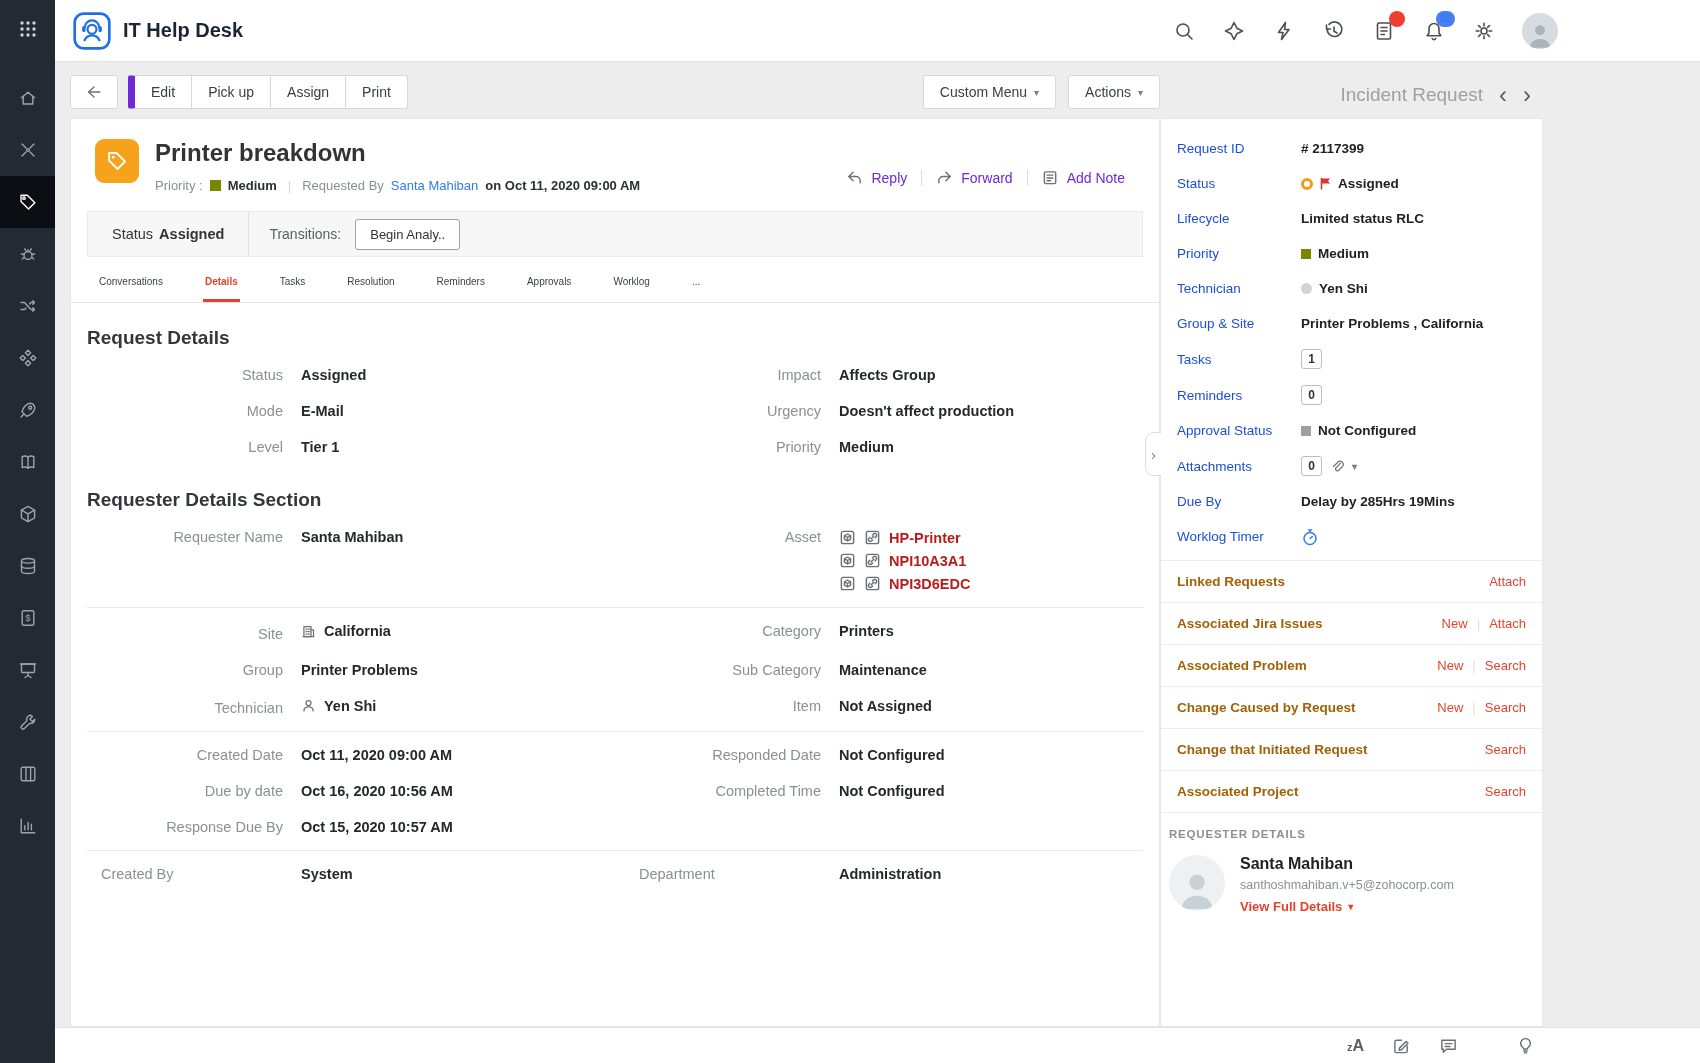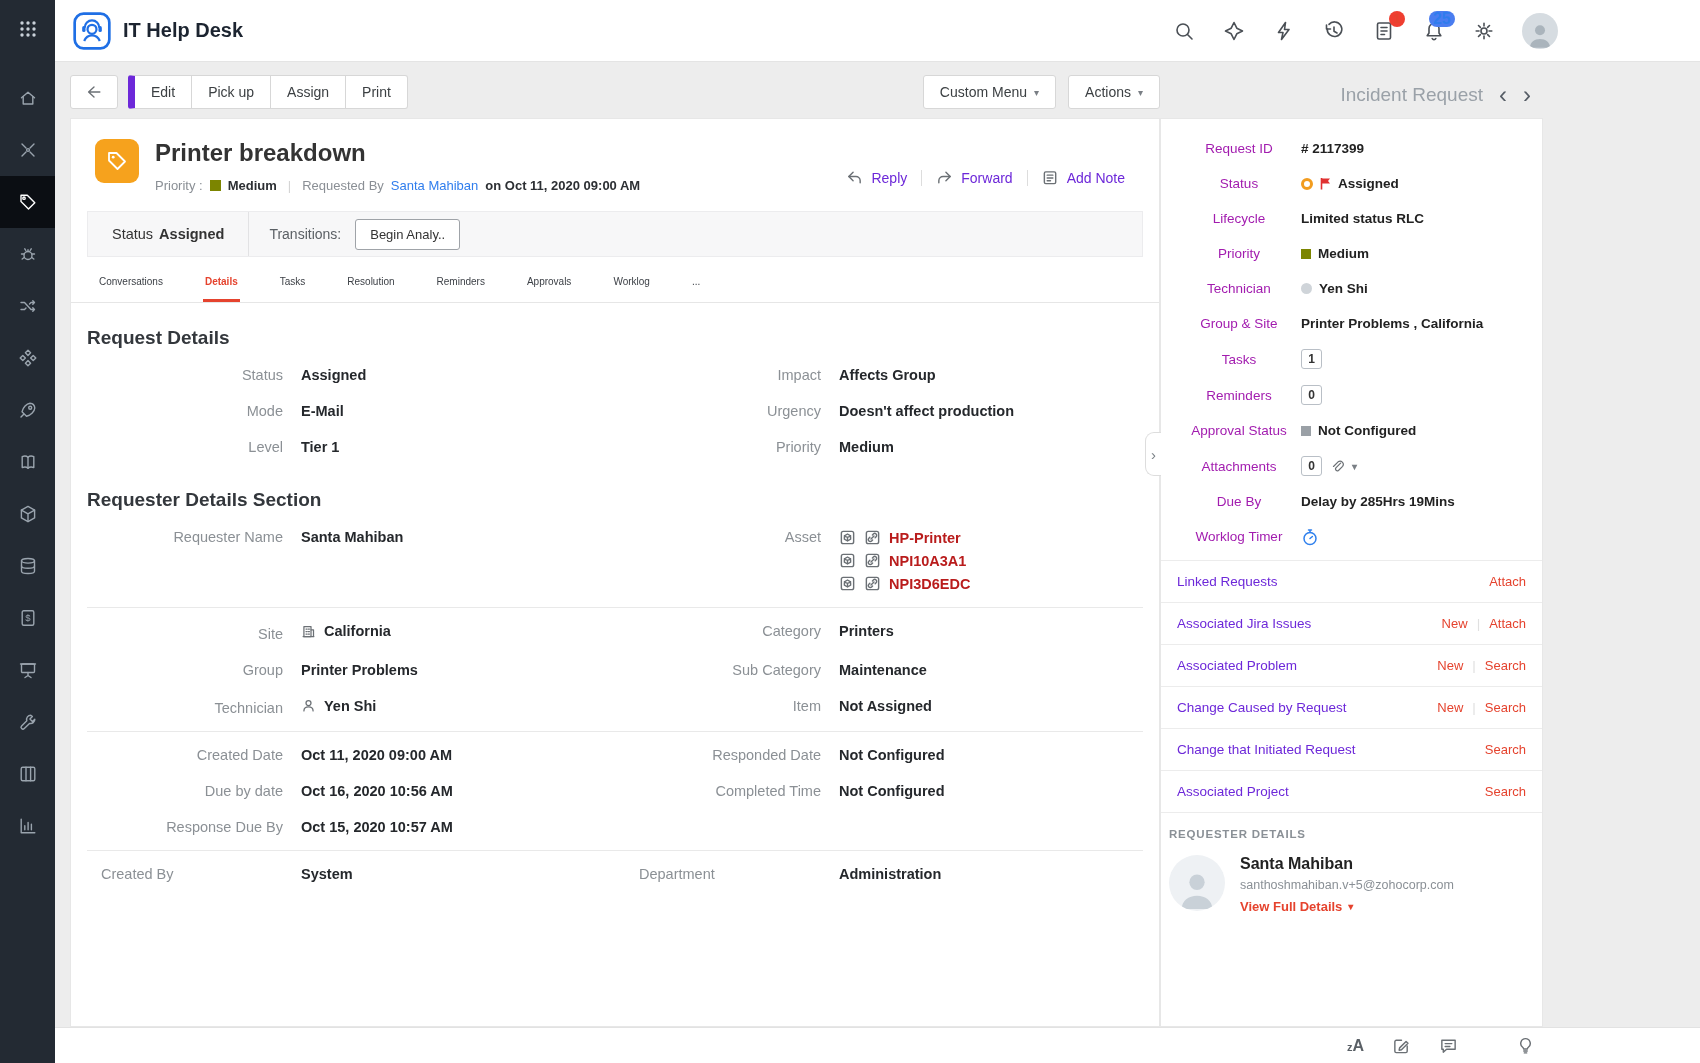--- a/index.html
+++ b/index.html
@@ -8,21 +8,21 @@
   .app { position:absolute; inset:0; }
 
   
   .applauncher { position:absolute; left:0; top:0; width:55px; height:62px; background:#232a33; display:flex; align-items:center; justify-content:center; cursor:pointer; z-index:5;}
   .topbar { position:absolute; left:55px; top:0; right:0; height:62px; background:#fff; border-bottom:1px solid #e4e4e4; display:flex; align-items:center; }
   .brand { display:flex; align-items:center; gap:12px; margin-left:18px; }
   .logo { width:38px; height:38px; display:flex; align-items:center; justify-content:center; }
   .app-title { font-size:20px; font-weight:700; color:#1c2430; }
   .top-icons { margin-left:auto; display:flex; align-items:center; gap:26px; margin-right:142px; }
   .ibtn { position:relative; width:24px; height:24px; display:flex; align-items:center; justify-content:center; cursor:pointer; }
-  .badge { position:absolute; top:-8px; right:-9px; min-width:16px; height:16px; border-radius:9px; color:#fff; font-size:16px; font-weight:700; display:flex; align-items:center; justify-content:center; padding:0 4px; }
+  .badge { position:absolute; top:-8px; right:-9px; min-width:16px; height:16px; border-radius:9px; color:#fff; font-size:10px; font-weight:700; display:flex; align-items:center; justify-content:center; padding:0 4px; }
   .badge.red { background:#ef3e30; }
   .badge.blue { background:#4a7df0; }
   .avatar { width:36px; height:36px; border-radius:50%; background:#d6dce1; overflow:hidden; display:flex; align-items:flex-end; justify-content:center; cursor:pointer; }
 
   
   .sidenav { position:absolute; left:0; top:62px; bottom:0; width:55px; background:#232a33; display:flex; flex-direction:column; padding-top:10px; z-index:4; }
   .nav-item { height:52px; display:flex; align-items:center; justify-content:center; cursor:pointer; }
   .nav-item.active { background:#0b0e13; }
   svg.n { fill:none; stroke:#9aa4ae; stroke-width:1.4; stroke-linecap:round; stroke-linejoin:round; }
   .nav-item.active svg.n { stroke:#ffffff; }
@@ -80,28 +80,28 @@
   .lbl.flat { text-align:left; padding-left:30px; }
   .val { margin-left:18px; color:#25282c; font-weight:600; display:inline-flex; align-items:center; gap:8px; }
   .hr { border-top:1px solid #e9e9e9; margin:5px 16px; }
   .assets { margin-left:18px; display:flex; flex-direction:column; gap:6px; }
   .asset-line { display:flex; align-items:center; gap:8px; font-weight:600; color:#b91c1c; cursor:pointer; }
 
   
   .right-panel { position:absolute; left:1105px; top:56px; width:383px; bottom:36px; background:#fff; border:1px solid #e7e7e7; overflow:hidden; }
   .panel-fields { padding:12px 16px 6px; }
   .prow { display:flex; align-items:center; padding:8px 0; font-size:13.5px; min-height:35px; }
-  .plbl { width:124px; min-width:124px; color:#a21caf;text-align:center; }
+  .plbl { width:124px; min-width:124px; color:#1d4ed8; }
   .pval { color:#222; font-weight:600; display:inline-flex; align-items:center; gap:7px; }
   .numbox { min-width:21px; height:20px; border:1px solid #b9bfc6; border-radius:3px; display:inline-flex; align-items:center; justify-content:center; font-size:12px; font-weight:600; padding:0 5px; color:#333; cursor:pointer; }
   .ring { width:12px; height:12px; border-radius:50%; border:3px solid #f29c1f; display:inline-block; background:#fff; }
   .dot-gray { width:11px; height:11px; border-radius:50%; background:#cfd4d9; display:inline-block; }
   .sq { width:10px; height:10px; display:inline-block; }
   .plink { display:flex; justify-content:space-between; align-items:center; padding:13px 16px; border-top:1px solid #ececec; font-size:13.5px; }
-  .plink-label { font-weight:400; color:#6d28d9; }
+  .plink-label { font-weight:700; color:#a16207; }
   .plink-actions { display:flex; align-items:center; gap:9px; }
   .red { color:#e5432e; cursor:pointer; text-decoration:none; font-size:13px; }
   .ldiv { color:#e0e0e0; }
   .preq { padding:15px 8px; border-top:1px solid #ececec; }
   .preq-head { font-size:11.5px; color:#8a9096; letter-spacing:.8px; font-weight:700; }
   .preq-body { display:flex; gap:15px; margin-top:15px; }
   .pavatar { width:56px; height:56px; border-radius:50%; background:#eef1f4; overflow:hidden; display:flex; align-items:flex-end; justify-content:center; flex:0 0 auto; }
   .preq-name { font-size:16px; font-weight:700; color:#222; }
   .preq-email { font-size:12.5px; color:#8a9096; margin-top:5px; }
   .preq-link { font-size:13px; font-weight:600; margin-top:7px; display:inline-flex; align-items:center; gap:6px; }

